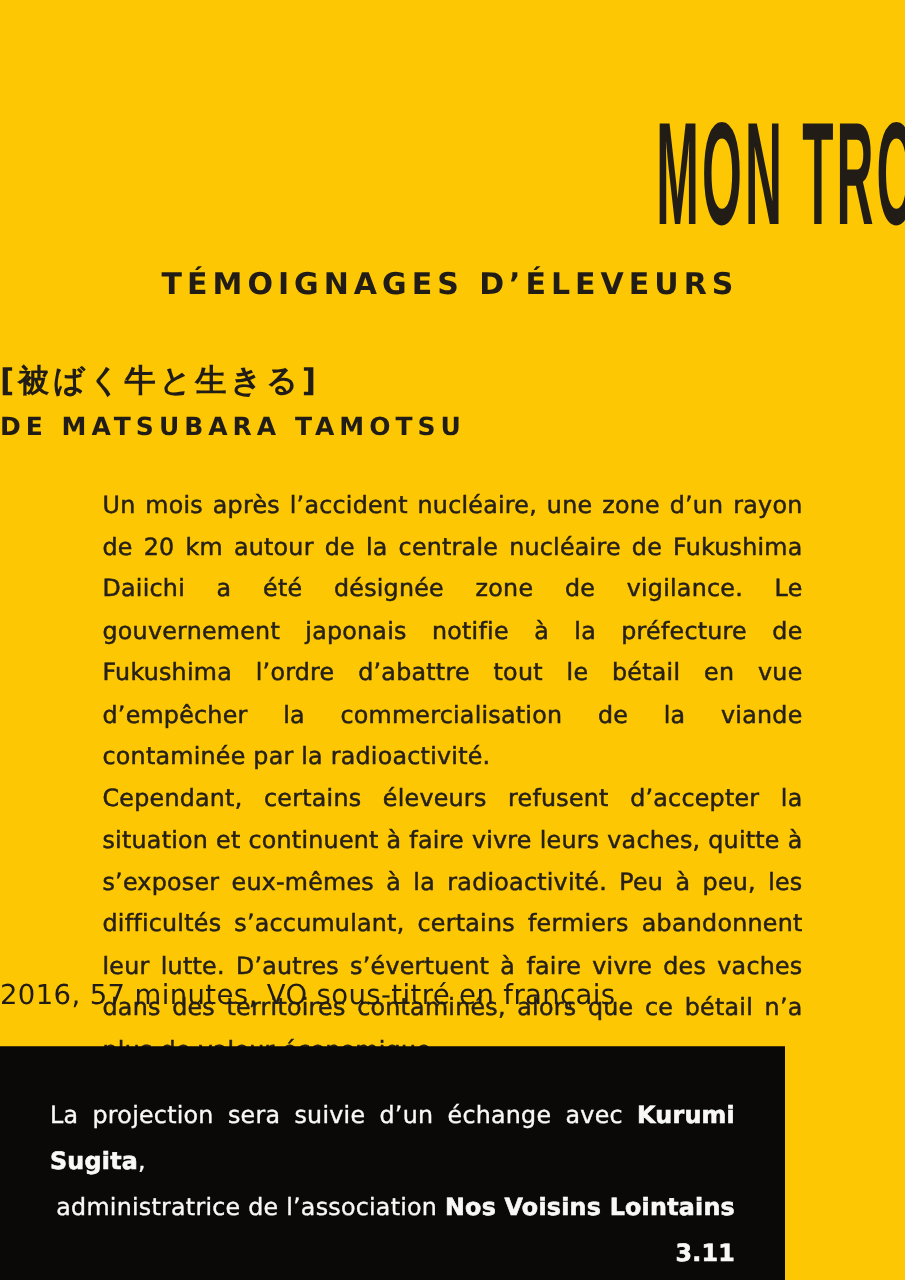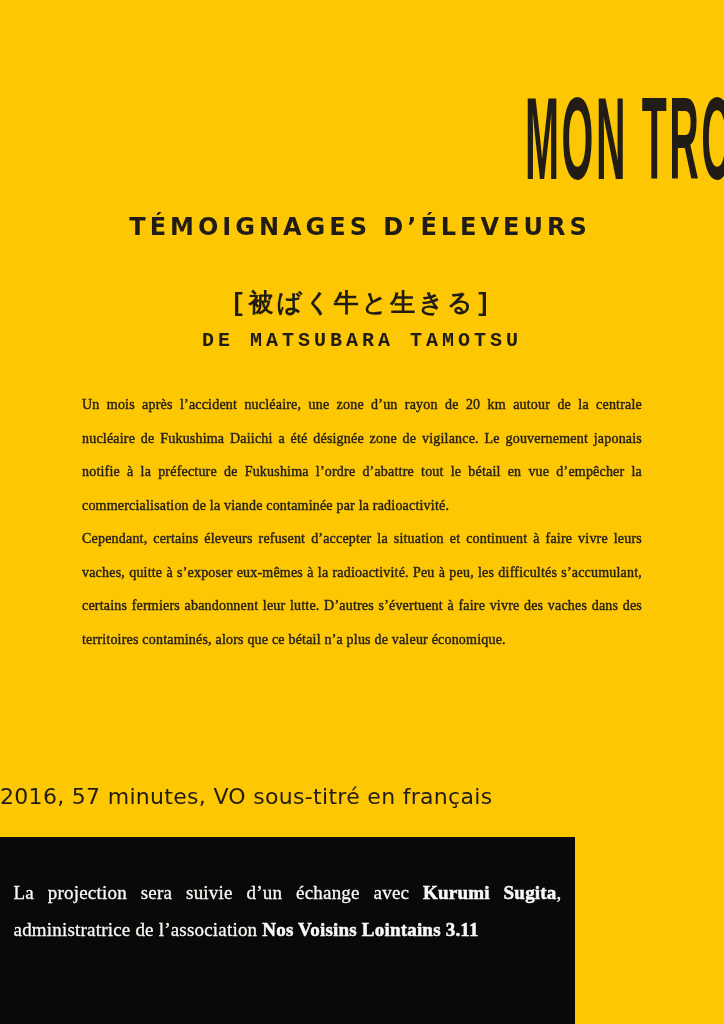--- a/index.html
+++ b/index.html
@@ -39,68 +39,64 @@
     position:absolute;top:210px;left:0;right:4px;
     text-align:center;
     font-weight:700;
     font-size:24px;
     line-height:34px;
     letter-spacing:4px;
     color:var(--ink);
   }
   .jp-block{
     position:absolute;top:287px;left:0;right:0;
-    text-align:center;
     font-weight:700;
     color:var(--ink);
-    font-family:Liberation Mono, monospace;
   }
   .jp-title{
     font-size:25px;
     line-height:36px;
     letter-spacing:3px;
   }
   .director{
     font-size:20px;
     line-height:36px;
     letter-spacing:4px;
   }
   .synopsis{
     position:absolute;top:388px;left:82px;width:560px;
-    font-size:14px;
+    font-size:19px;
     line-height:33.5px;
     letter-spacing:0.2px;
     text-align:justify;
     color:var(--body-ink);
-    font-family:Liberation Serif, serif;
     -webkit-text-stroke:0.4px currentColor;
   }
   .film-info{
     position:absolute;top:784px;left:0;right:0;
     text-align:left;
     font-weight:400;
     font-size:22px;
     letter-spacing:0.3px;
     color:var(--ink);
   }
   .footer-band{
-    position:absolute;left:0;top:837px;width:575px;height:187px;
+    position:absolute;left:0;top:837px;width:628px;height:187px;
     background:var(--band);
     color:var(--band-text);
-    font-family:Liberation Serif, serif;
   }
   .footer-inner{
     margin:37px auto 0;
     width:548px;
     font-size:19px;
     line-height:37px;
     letter-spacing:0.2px;
     -webkit-text-stroke:0.3px currentColor;
   }
-  .f-line{text-align:left;}
+  .f-line{text-align:right;}
   .f-line.justify-last{text-align:justify;text-align-last:justify;}
   .f-line strong{font-weight:700;-webkit-text-stroke:0.5px currentColor;}
 </style>
 </head>
 <body>
 
 <div class="poster">
 
   <div class="title-wrap">
     <h1 class="film-title">MON TROUPEAU IRRADIÉ</h1>

